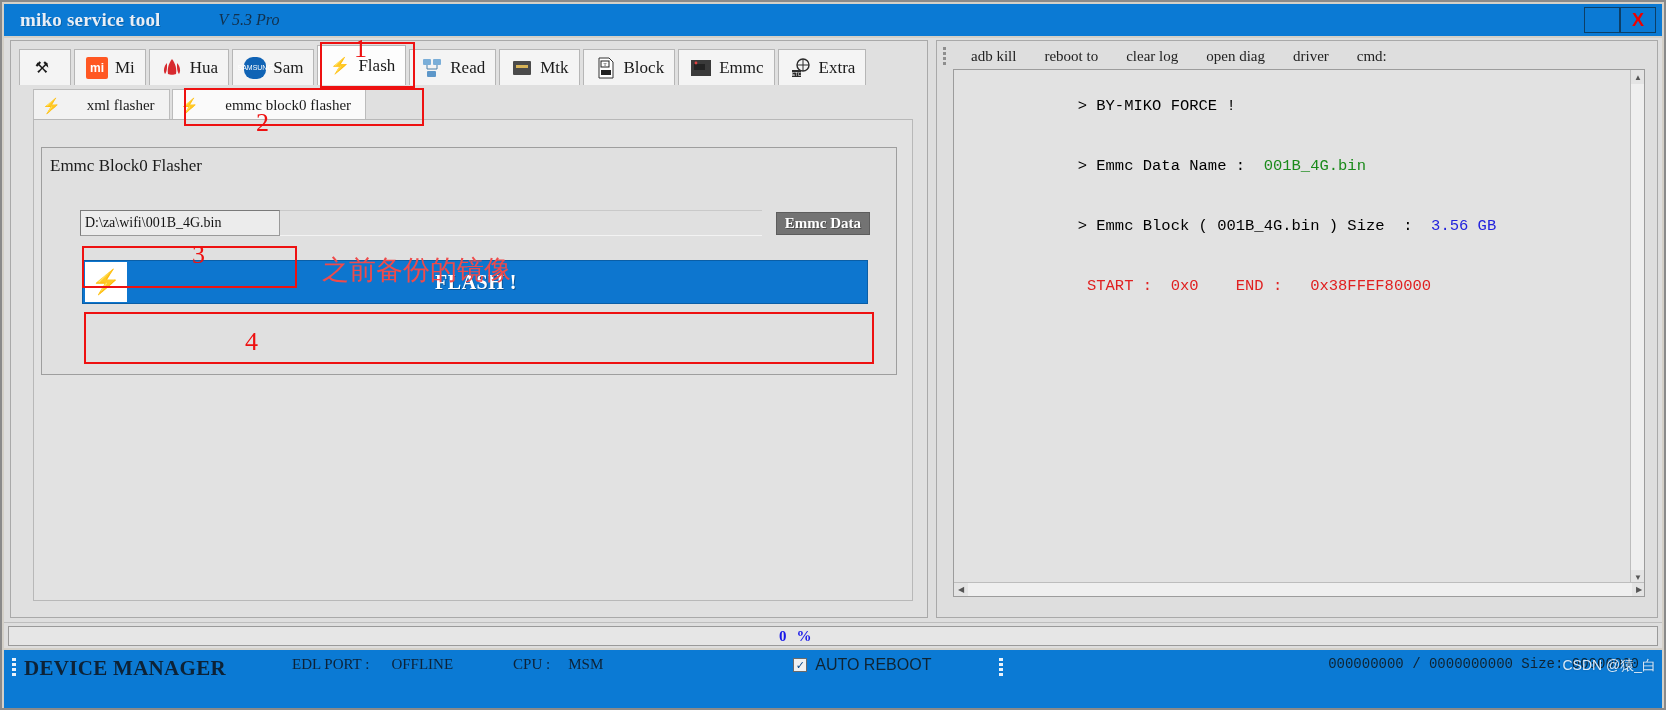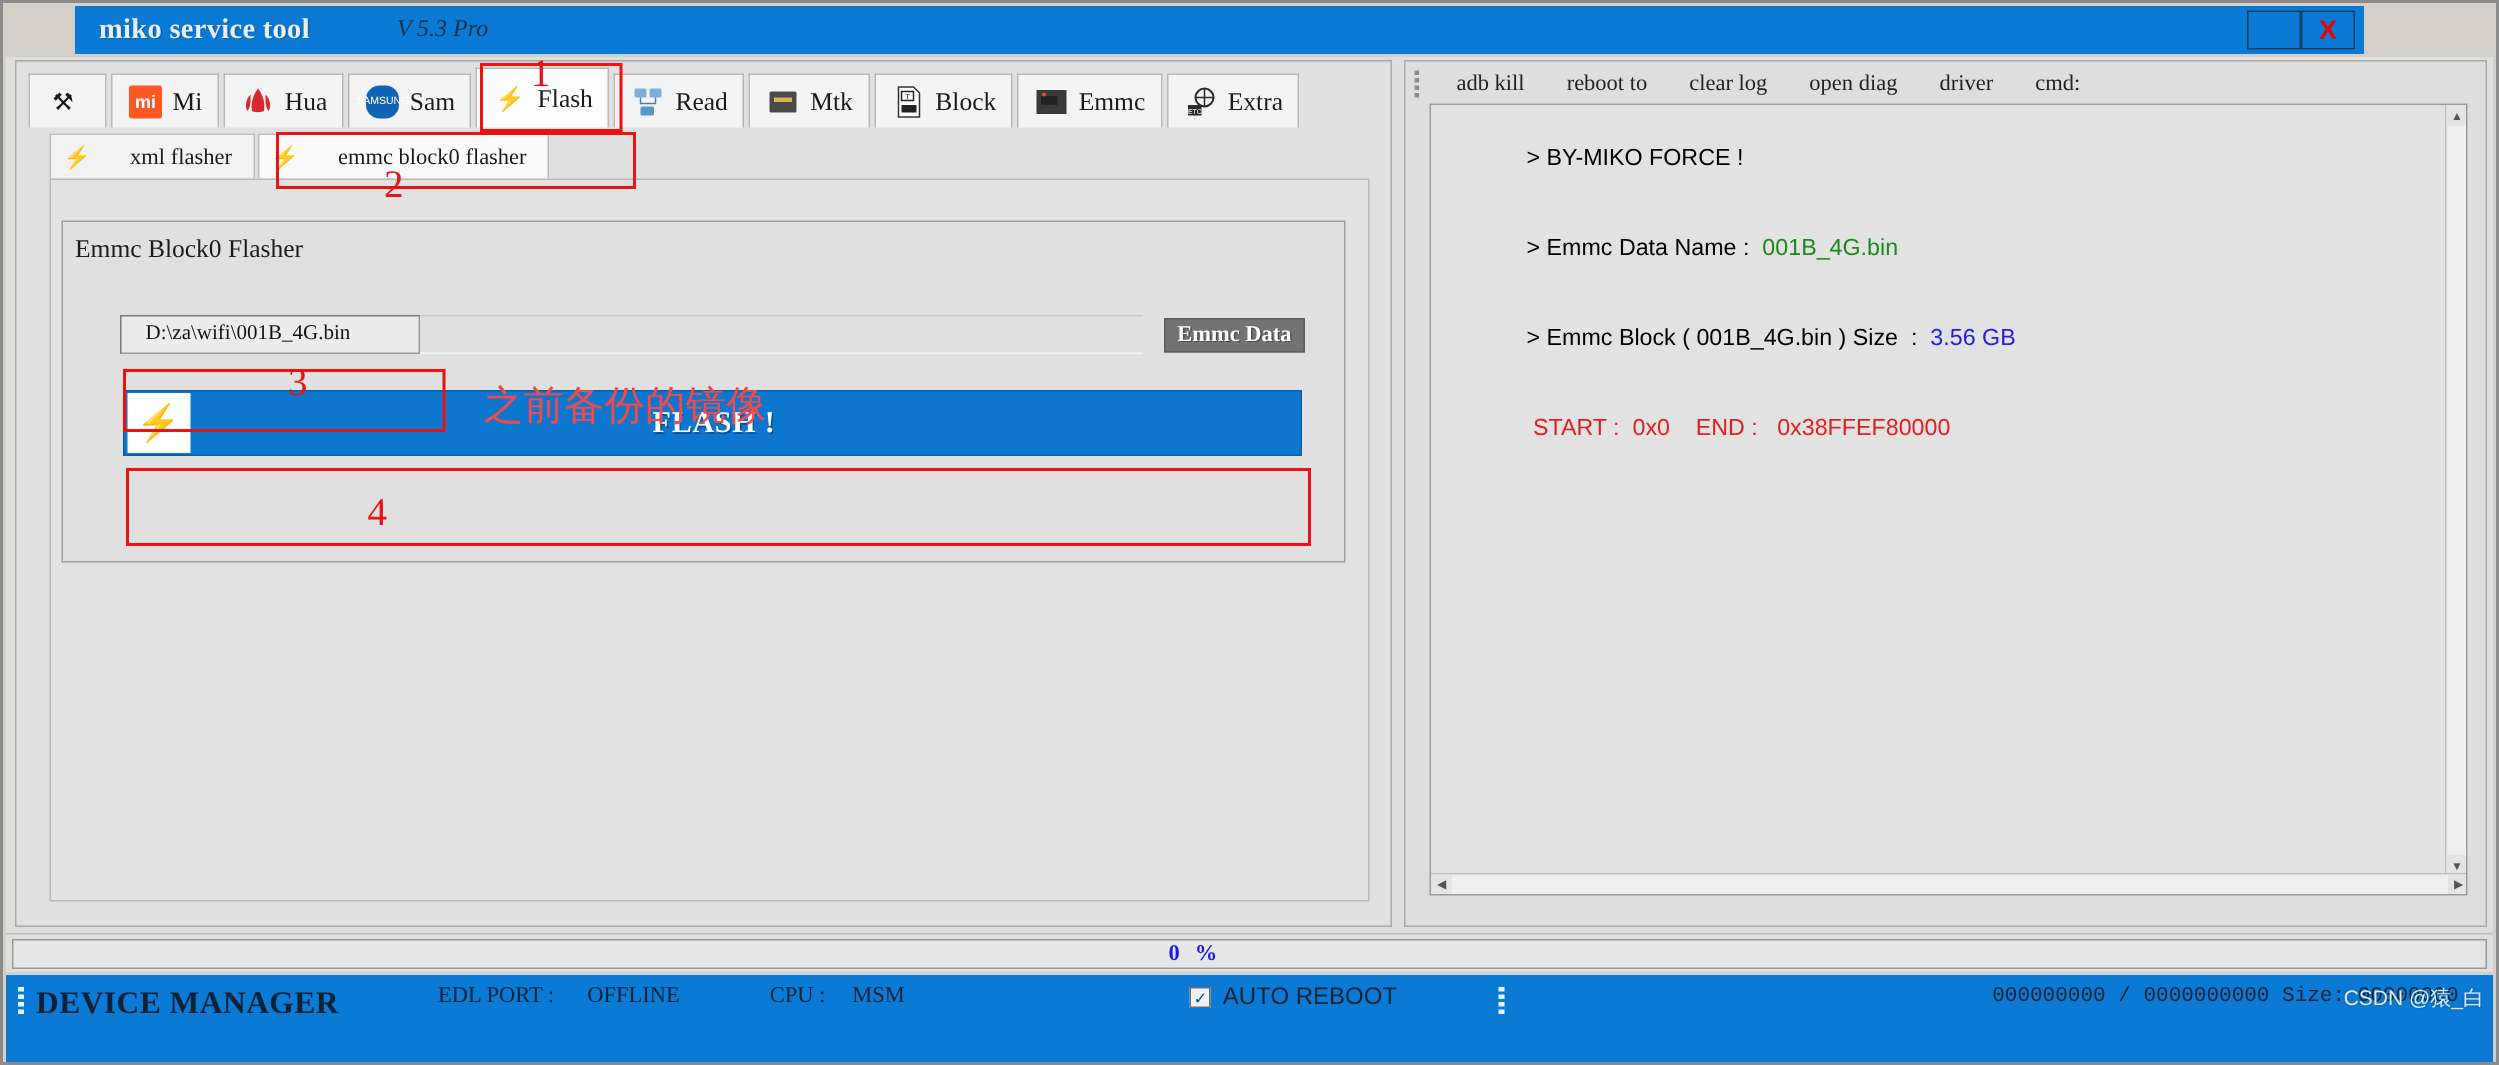--- a/index.html
+++ b/index.html
@@ -14,23 +14,23 @@
   #app {
     position: relative;
     width: 1666px; height: 710px;
     background: #d4d0c8;
     border: 2px solid #8a8a8a;
   }
 
   
   .titlebar {
     position: absolute; left: 2px; top: 2px;
-    width: 1526px; height: 32px;
+    width: 1658px; height: 32px;
     background: #0b7ad4;
-    display: flex; align-items: center; margin-left: 46px;
+    display: flex; align-items: center;
   }
   .title-app {
     color: #e9eef5;
     font-weight: bold;
     font-size: 19px;
     margin-left: 16px;
     letter-spacing: .2px;
     text-shadow: 1px 1px 0 rgba(0,0,0,.18);
   }
   .title-version {
@@ -147,21 +147,21 @@
   }
   .pathinput {
     width: 200px; height: 26px;
     background: #ececec;
     border: 1px solid #9a9a9a;
     border-top-color: #7a7a7a;
     border-left-color: #7a7a7a;
     font-family: "Liberation Serif", serif;
     font-size: 14px;
     color: #111;
-    padding: 0 16px;
+    padding: 0 4px;
     outline: none;
   }
   .pathrule {
     flex: 1; height: 26px;
     background: #e0e0e0;
     border-top: 1px solid #c9c9c9;
     border-bottom: 1px solid #f3f3f3;
   }
   .emmc-data-btn {
     height: 23px;
@@ -220,21 +220,21 @@
 
   .logbox {
     position: absolute; left: 16px; top: 28px;
     width: 692px; height: 528px;
     background: #e2e2e2;
     border: 1px solid #9c9c9c;
     overflow: hidden;
   }
   .logtext {
     padding: 6px 0 0 12px;
-    font-family: Liberation Sans, sans-serif;
+    font-family: Liberation Mono, monospace;
     font-size: 15.5px;
     line-height: 20px;
   }
   .logline { white-space: pre; }
 
   .vscroll {
     position: absolute; right: 0; top: 0;
     width: 14px; height: 514px;
     background: #efefef;
     border-left: 1px solid #bdbdbd;

